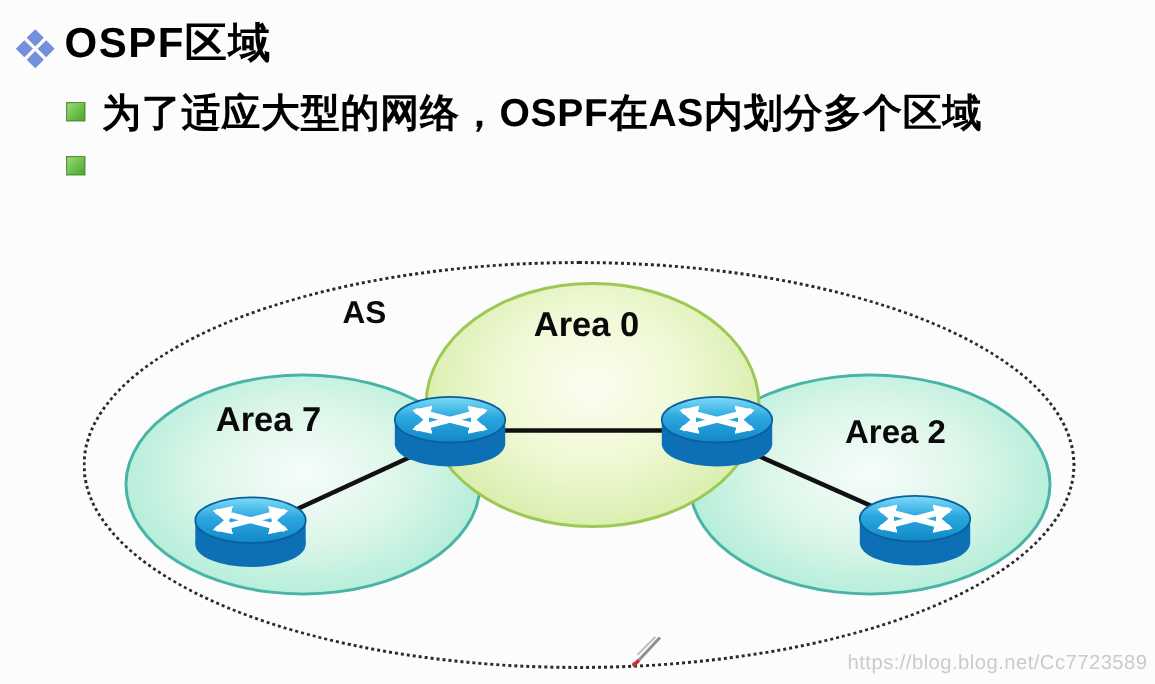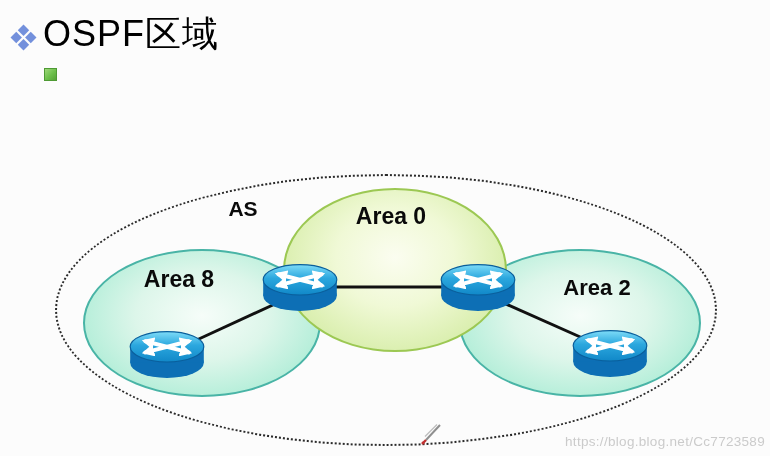--- a/index.html
+++ b/index.html
@@ -5,21 +5,21 @@
   html,body{margin:0;padding:0;background:#ffffff;}
   .stage{
     position:relative;width:770px;height:456px;overflow:hidden;
     background:#fcfcfc;
     font-family:"Liberation Sans","DejaVu Sans",sans-serif;
     color:#000;
   }
   
   .title-row{position:absolute;left:10px;top:10px;display:flex;align-items:center;gap:6px;}
   .title-icon{width:27px;height:27px;margin-top:6px;flex:0 0 auto;}
-  .title-text{font-size:36px;font-weight:normal;letter-spacing:1px;white-space:nowrap;}
+  .title-text{font-size:28px;font-weight:bold;letter-spacing:1px;white-space:nowrap;}
   
   .bullets{position:absolute;left:40px;top:58px;width:724px;}
   .bullet-row{display:flex;align-items:flex-start;margin-bottom:2px;}
   .bullet-sq{
     width:11px;height:11px;margin:10px 11px 0 4px;flex:0 0 auto;
     background:linear-gradient(135deg,#9ed87a 0%,#6cbf4a 55%,#55a238 100%);
     border:1px solid #4e9a34;
   }
   .bullet-text{font-size:26px;font-weight:bold;line-height:1.32;letter-spacing:0.5px;white-space:nowrap;}
   
@@ -68,20 +68,24 @@
         <path d="M25.5 13 L20 7.5 L14.5 13 L20 18.5 Z"></path>
         <path d="M13 25.5 L7.5 20 L13 14.5 L18.5 20 Z"></path>
       </g>
     </svg>
     <div class="title-text">OSPF区域</div>
   </div>
 
   <div class="bullets">
     <div class="bullet-row">
       <span class="bullet-sq"></span>
+      <span class="bullet-text">为了适应大型的网络，OSPF在AS内划分多个区域</span>
+    </div>
+    <div class="bullet-row">
+      <span class="bullet-sq"></span>
     </div>
   </div>
 
   <div class="ellipse as-ellipse"></div>
   <div class="ellipse area-side area1"></div>
   <div class="ellipse area-side area2"></div>
   <div class="ellipse area0"></div>
 
   <svg class="diagram-overlay" width="770" height="456" viewBox="0 0 770 456">
     <defs>
@@ -111,21 +115,21 @@
     </g>
 
     <use href="#router" transform="translate(300,287) scale(0.80)"></use>
     <use href="#router" transform="translate(478,287) scale(0.80)"></use>
     <use href="#router" transform="translate(167,354) scale(0.80)"></use>
     <use href="#router" transform="translate(610,353) scale(0.80)"></use>
   </svg>
 
   <div class="diagram-label lbl-as">AS</div>
   <div class="diagram-label lbl-area0">Area 0</div>
-  <div class="diagram-label lbl-area1">Area 8</div>
+  <div class="diagram-label lbl-area1">Area 7</div>
   <div class="diagram-label lbl-area2">Area 2</div>
 
   <svg class="pen-cursor" width="26" height="24" viewBox="0 0 26 24">
     <path d="M22 2 L8 17" stroke="#8f8f8f" stroke-width="2" fill="none"></path>
     <path d="M19 1.5 L7 13.5" stroke="#bdbdbd" stroke-width="1.2" fill="none"></path>
     <path d="M8 17 L5 20" stroke="#c03030" stroke-width="2.4" fill="none"></path>
     <circle cx="5" cy="20" r="1.6" fill="#c03030"></circle>
   </svg>
 
   <div class="watermark">https://blog.blog.net/Cc7723589</div>

